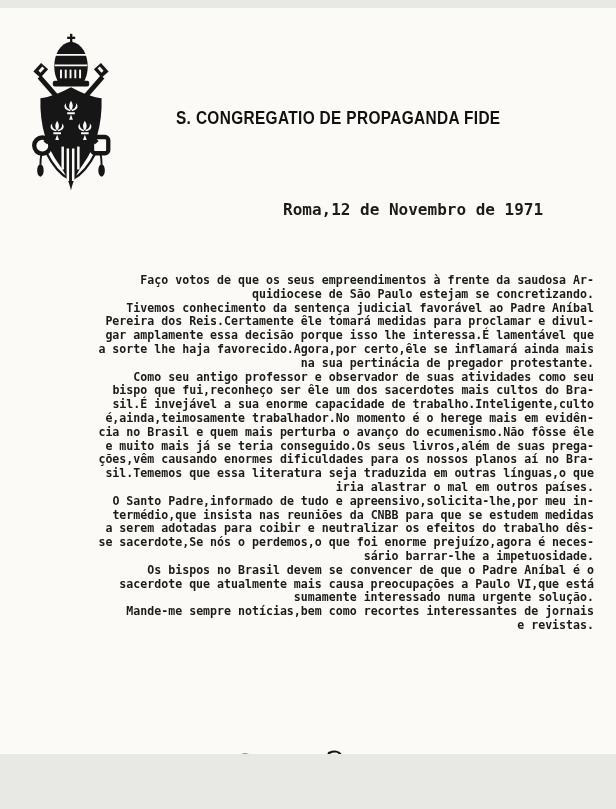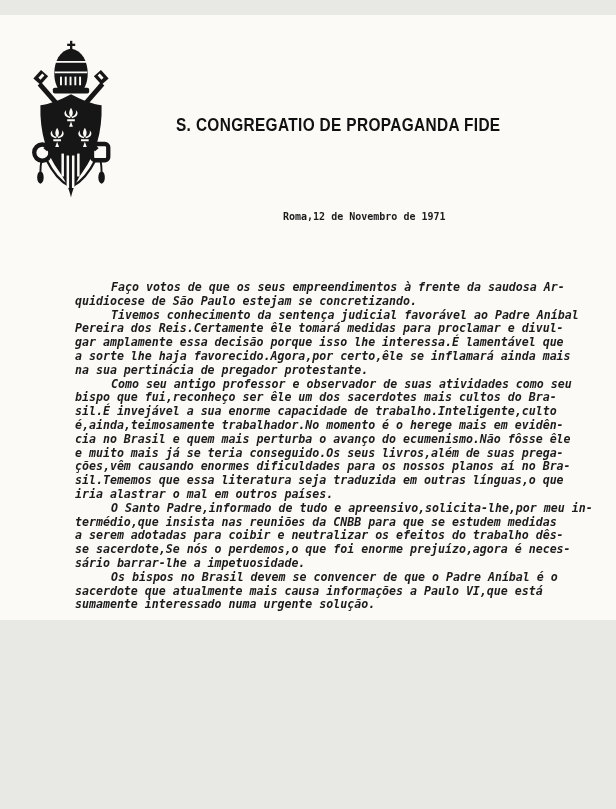--- a/index.html
+++ b/index.html
@@ -1,40 +1,40 @@
 <!DOCTYPE html>
 <html><head>
 <meta charset="utf-8">
 <style>
   html,body{margin:0;padding:0;background:#e8e8e4;}
   .page{
     position:relative;
-    width:616px;height:605px;
-    margin:15px auto;
+    width:616px;height:746px;
+    margin:8px auto;
     background:#fbfaf6;
     color:#1c1c1c;
     font-family:"DejaVu Sans Mono", monospace;
     overflow:hidden;
   }
   .emblem{position:absolute;left:28px;top:22px;width:86px;height:172px;}
   .congregation{
     position:absolute;left:176px;top:100px;margin:0;
     font-family:"Liberation Sans", sans-serif;
     font-weight:700;font-size:17.5px;letter-spacing:.4px;color:#111;
     transform:scaleX(.88);transform-origin:left center;white-space:nowrap;
   }
   .dateblock{
     position:absolute;left:283px;top:152px;
-    font-size:10px;font-weight:700;line-height:20px;white-space:pre;color:#1b1b1b;
+    font-size:16px;font-weight:700;line-height:20px;white-space:pre;color:#1b1b1b;
   }
   .letter-body{
     position:absolute;left:75px;top:266px;width:519px;
     font-size:11.6px;font-weight:700;line-height:13.8px;color:#1b1b1b;
   }
-  .letter-body p{margin:0;white-space:pre-line;text-indent:36px;text-align:left;font-style:italic;}
+  .letter-body p{margin:0;white-space:pre-line;text-indent:36px;text-align:right;}
   .signature{position:absolute;left:205px;top:733px;width:215px;height:72px;}
   .signature svg, .emblem svg{display:block;width:100%;height:100%;}
 </style>
 </head>
 <body>
 
 <div class="page">
 
   <div class="emblem">
     <svg viewBox="0 0 90 172" xmlns="http://www.w3.org/2000/svg" aria-hidden="true">
@@ -117,22 +117,24 @@
 e muito mais já se teria conseguido.Os seus livros,além de suas prega-
 ções,vêm causando enormes dificuldades para os nossos planos aí no Bra-
 sil.Tememos que essa literatura seja traduzida em outras línguas,o que
 iria alastrar o mal em outros países.</p>
     <p>O Santo Padre,informado de tudo e apreensivo,solicita-lhe,por meu in-
 termédio,que insista nas reuniões da CNBB para que se estudem medidas
 a serem adotadas para coibir e neutralizar os efeitos do trabalho dês-
 se sacerdote,Se nós o perdemos,o que foi enorme prejuízo,agora é neces-
 sário barrar-lhe a impetuosidade.</p>
     <p>Os bispos no Brasil devem se convencer de que o Padre Aníbal é o
-sacerdote que atualmente mais causa informações a Paulo VI,que está
+sacerdote que atualmente mais causa preocupações a Paulo VI,que está
 sumamente interessado numa urgente solução.</p>
+    <p>Mande-me sempre notícias,bem como recortes interessantes de jornais
+e revistas.</p>
   </div>
 
   <div class="signature" aria-label="+ Agnelo Rossi">
     <svg viewBox="0 0 215 72" xmlns="http://www.w3.org/2000/svg">
       <g fill="none" stroke="#151515" stroke-width="2.3" stroke-linecap="round" stroke-linejoin="round">
 
         <path d="M6,30 H21 M13.5,22.5 V37.5"></path>
 
         <path d="M44,14 C30,11 23,27 30,33 C37,38 45,29 43,17 C41,33 39,46 35,53 C31,61 21,58 25,48"></path>
         <path d="M50,33 C52,26 59,25 59,31 C59,36 56,41 53,55 C51,64 43,64 47,54"></path>

